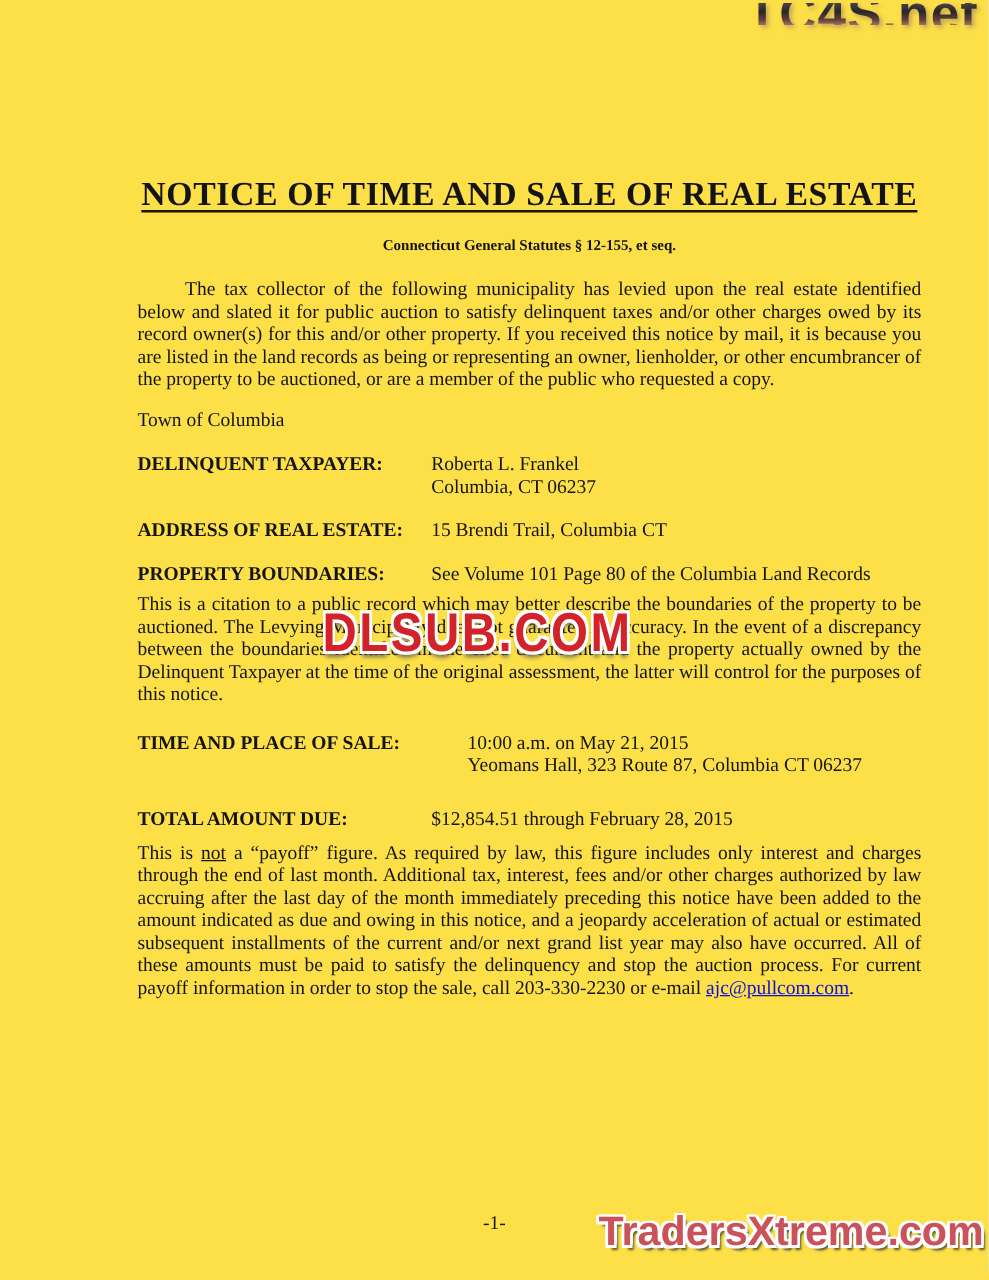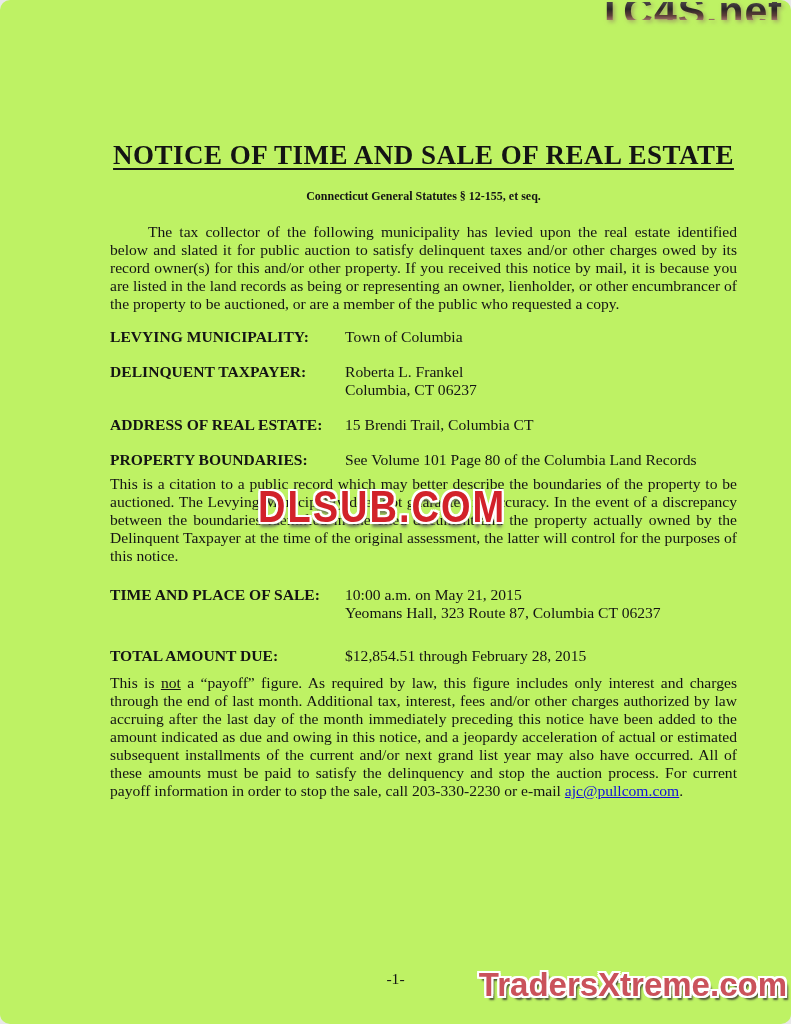--- a/index.html
+++ b/index.html
@@ -1,24 +1,23 @@
 <!DOCTYPE html>
 <html><head>
 <meta charset="utf-8">
 <style>
   html,body{margin:0;padding:0;background:#e8e8e8;}
   .page{
     position:relative;
     width:791px;height:1024px;
     margin:0 auto;
-    background:#bef264;
+    background:#fde047;
     font-family:"Liberation Serif","DejaVu Serif",serif;
     font-size:15.6px;line-height:18px;color:#141414;
     overflow:hidden;
-    border-radius:10px;
   }
   
   .tc4s{
     position:absolute;top:2px;right:8px;
     font-family:"Liberation Sans","DejaVu Sans",sans-serif;
     font-weight:bold;font-size:41px;letter-spacing:1px;
     background:linear-gradient(180deg,#4a4546 0%,#2b2627 40%,#5d3f39 75%,#9d7266 100%);
     -webkit-background-clip:text;background-clip:text;
     color:transparent;
     filter:drop-shadow(2px 2px 2px rgba(140,110,100,0.55));
@@ -43,21 +42,21 @@
   }
   .para.indent{text-indent:38px;}
   .fields{margin:15px 54px 0 110px;}
   .field-row{display:flex;margin-bottom:17px;}
   .fields .field-row:last-child{margin-bottom:0;}
   .field-label{width:235px;flex:0 0 235px;font-weight:bold;}
   .field-value{flex:1;}
   .para-wrap{position:relative;}
   .boundaries-para{margin-top:6px;}
   .sale-fields{margin-top:21px;}
-  .sale-fields .row-time{margin-bottom:25px;}
+  .sale-fields .row-time{margin-bottom:25px;gap:29px;}
   .payoff-para{margin-top:9px;}
   .u{text-decoration:underline;}
   a.email{color:#0f0fd9;text-decoration:underline;cursor:pointer;}
   
   .dlsub{
     position:absolute;left:258px;top:484px;
     font-family:"Liberation Sans","DejaVu Sans",sans-serif;
     font-weight:bold;font-size:38px;line-height:40px;
     letter-spacing:2px;
     color:#d2222a;
@@ -93,21 +92,20 @@
 
   <h1 class="title">NOTICE OF TIME AND SALE OF REAL ESTATE</h1>
 
   <h2 class="subtitle">Connecticut General Statutes § 12-155, et seq.</h2>
 
   <p class="para indent">The tax collector of the following municipality has levied upon the real estate identified below and slated it for public auction to satisfy delinquent taxes and/or other charges owed by its record owner(s) for this and/or other property.  If you received this notice by mail, it is because you are listed in the land records as being or representing an owner, lienholder, or other encumbrancer of the property to be auctioned, or are a member of the public who requested a copy.</p>
 
   <div class="fields">
 
     <div class="field-row">
-      <div class="field-label">LEVYING MUNICIPALITY:</div>
       <div class="field-value">
         <div>Town of Columbia</div>
       </div>
     </div>
 
     <div class="field-row">
       <div class="field-label">DELINQUENT TAXPAYER:</div>
       <div class="field-value">
         <div>Roberta L. Frankel</div>
         <div>Columbia, CT 06237</div>

